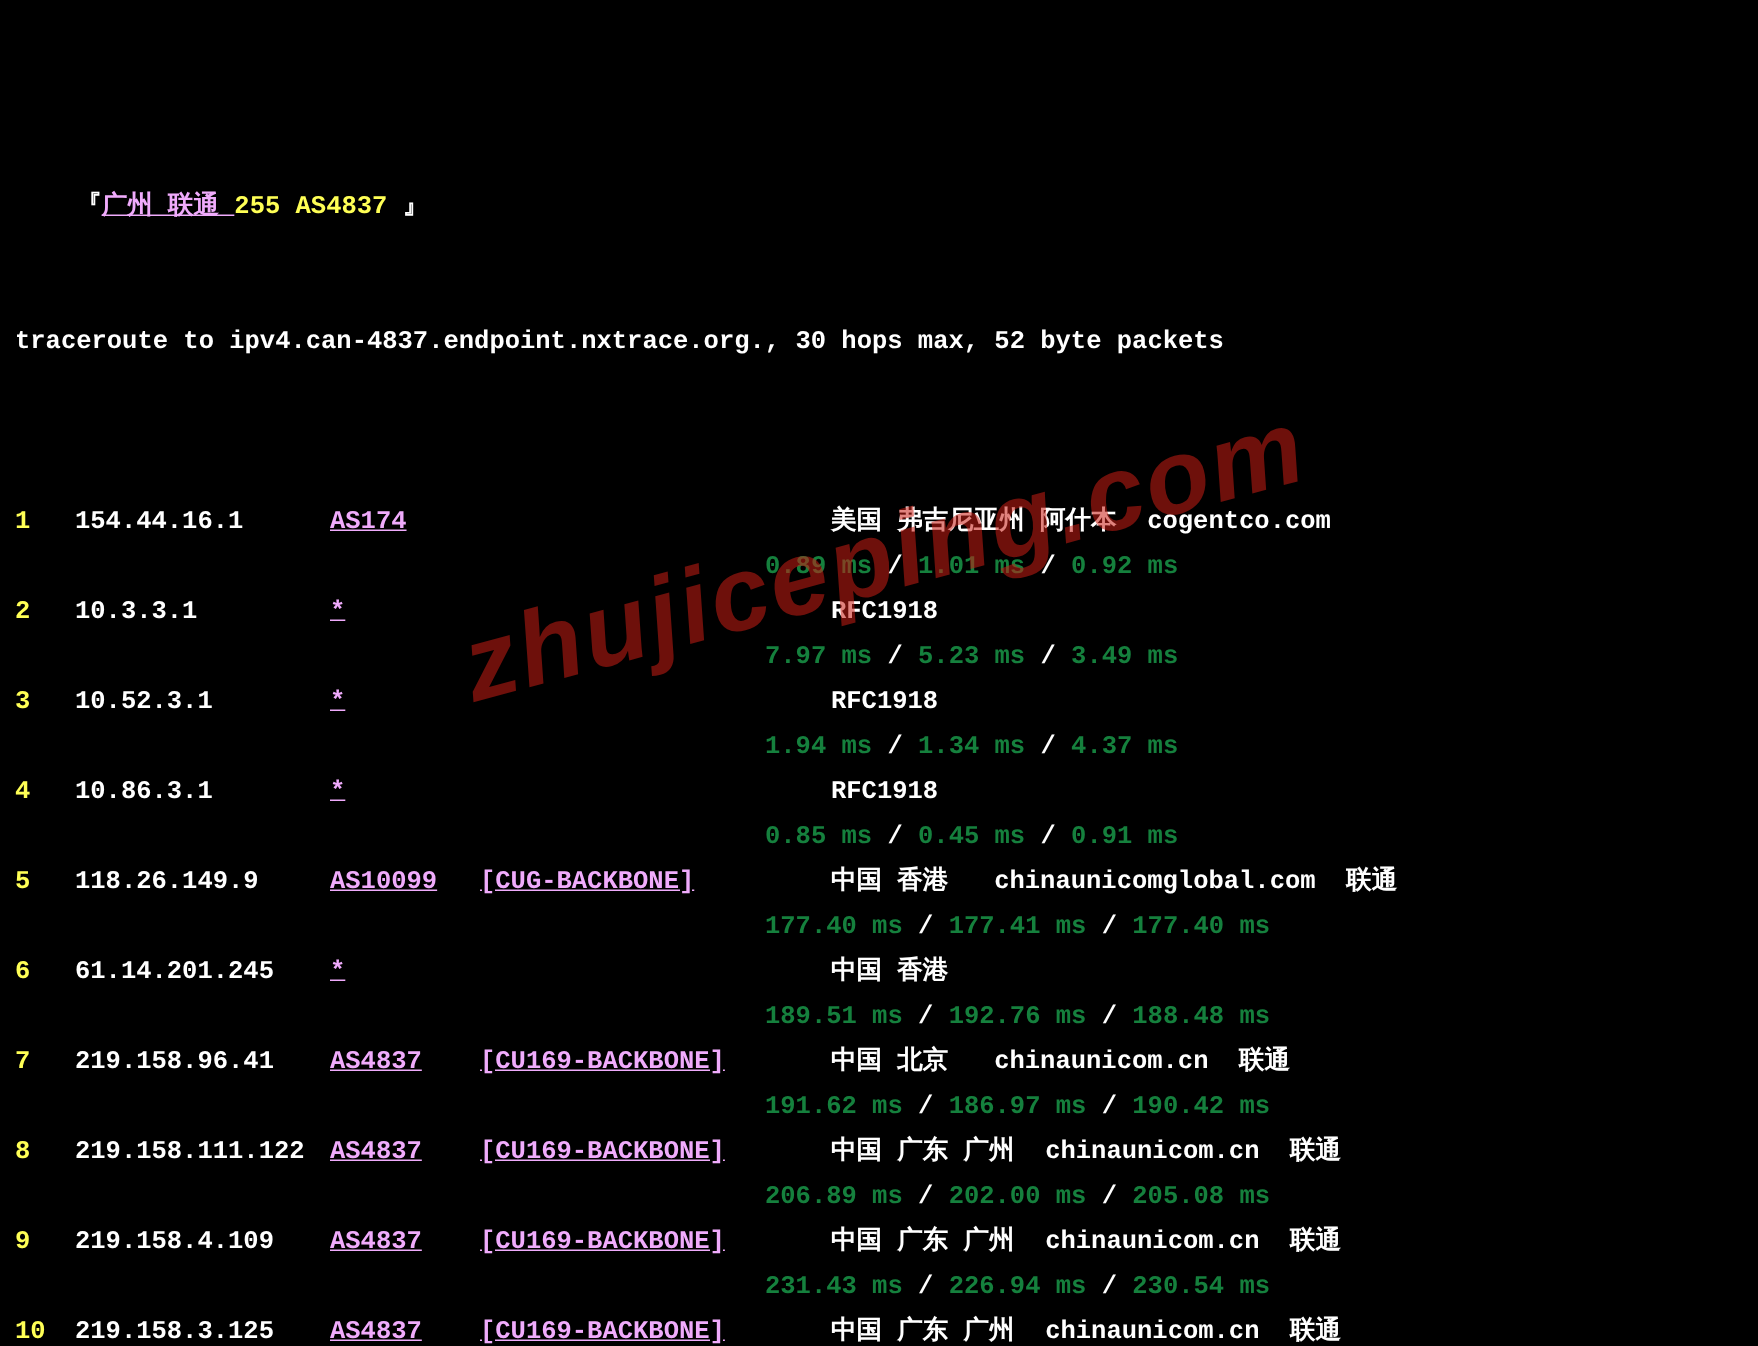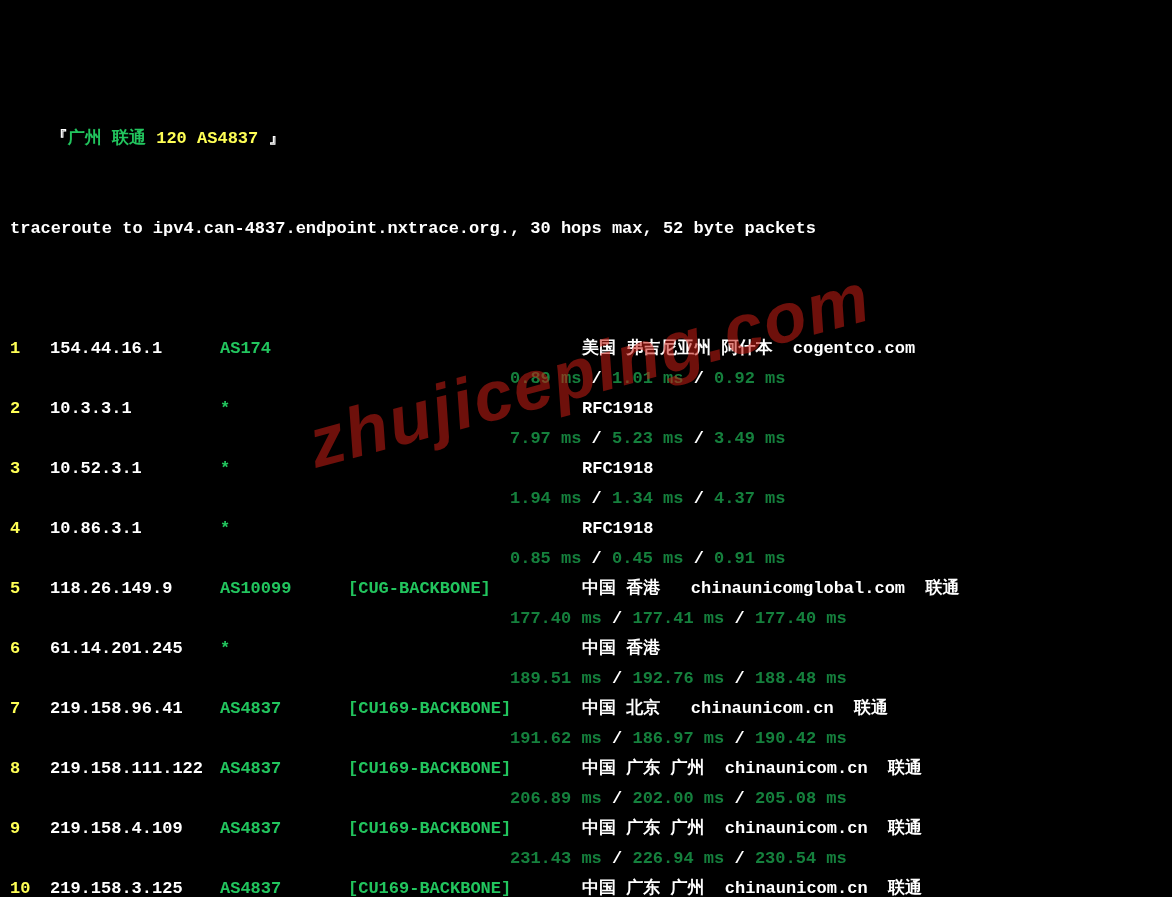--- a/index.html
+++ b/index.html
@@ -15,27 +15,27 @@
     line-height: 30px;
     font-weight: bold;
     padding: 4px 10px;
     white-space: pre;
     position: relative;
     color: #fff;
   }
   .row { display: block; height: 30px; }
   .c-white  { color: #ffffff; }
   .c-yellow { color: #ffff55; }
-  .c-green  { color: #22c55e; }
+  .c-green  { color: #f0abfc; text-decoration: underline; }
   .c-cyan   { color: #15803d; }
 
   .col-hop  { display: inline-block; width: 40px; }
   .col-ip   { display: inline-block; width: 170px; }
   .col-asn  { display: inline-block; width: 100px; }
-  .col-tag  { display: inline-block; width: 190px; margin-left: 28px; }
+  .col-tag  { display: inline-block; width: 190px; }
   .col-loc  { display: inline-block; margin-left: 44px; }
 
   .rt-ind1  { display: inline-block; width: 500px; }
   .rt-sl    { color: #ffffff; }
 
   .watermark {
     position: absolute;
     top: 355px;
     left: 300px;
     transform: rotate(-15deg);
@@ -47,21 +47,21 @@
     letter-spacing: 2px;
     pointer-events: none;
   }
 </style>
 </head>
 <body>
 
 <div class="term">
 
   <div class="row">
-    <span class="c-white">『</span><span class="c-green">广州 联通 </span><span class="c-yellow">120 AS4837 </span><span class="c-white">』</span>
+    <span class="c-white">『</span><span class="c-green">广州 联通 </span><span class="c-yellow">255 AS4837 </span><span class="c-white">』</span>
   </div>
 
   <div class="row c-white">traceroute to ipv4.can-4837.endpoint.nxtrace.org., 30 hops max, 52 byte packets</div>
 
   <div id="hops"><div class="row"><span class="col-hop c-yellow">1</span><span class="col-ip c-white">154.44.16.1</span><span class="col-asn c-green">AS174</span><span class="col-tag c-green"></span><span class="col-loc c-white">美国 弗吉尼亚州 阿什本  cogentco.com</span></div><div class="row"><span class="rt-ind1"></span><span class="c-cyan">0.89 ms</span><span class="rt-sl"> / </span><span class="c-cyan">1.01 ms</span><span class="rt-sl"> / </span><span class="c-cyan">0.92 ms</span></div><div class="row"><span class="col-hop c-yellow">2</span><span class="col-ip c-white">10.3.3.1</span><span class="col-asn c-green">*</span><span class="col-tag c-green"></span><span class="col-loc c-white">RFC1918</span></div><div class="row"><span class="rt-ind1"></span><span class="c-cyan">7.97 ms</span><span class="rt-sl"> / </span><span class="c-cyan">5.23 ms</span><span class="rt-sl"> / </span><span class="c-cyan">3.49 ms</span></div><div class="row"><span class="col-hop c-yellow">3</span><span class="col-ip c-white">10.52.3.1</span><span class="col-asn c-green">*</span><span class="col-tag c-green"></span><span class="col-loc c-white">RFC1918</span></div><div class="row"><span class="rt-ind1"></span><span class="c-cyan">1.94 ms</span><span class="rt-sl"> / </span><span class="c-cyan">1.34 ms</span><span class="rt-sl"> / </span><span class="c-cyan">4.37 ms</span></div><div class="row"><span class="col-hop c-yellow">4</span><span class="col-ip c-white">10.86.3.1</span><span class="col-asn c-green">*</span><span class="col-tag c-green"></span><span class="col-loc c-white">RFC1918</span></div><div class="row"><span class="rt-ind1"></span><span class="c-cyan">0.85 ms</span><span class="rt-sl"> / </span><span class="c-cyan">0.45 ms</span><span class="rt-sl"> / </span><span class="c-cyan">0.91 ms</span></div><div class="row"><span class="col-hop c-yellow">5</span><span class="col-ip c-white">118.26.149.9</span><span class="col-asn c-green">AS10099</span><span class="col-tag c-green">[CUG-BACKBONE]</span><span class="col-loc c-white">中国 香港   chinaunicomglobal.com  联通</span></div><div class="row"><span class="rt-ind1"></span><span class="c-cyan">177.40 ms</span><span class="rt-sl"> / </span><span class="c-cyan">177.41 ms</span><span class="rt-sl"> / </span><span class="c-cyan">177.40 ms</span></div><div class="row"><span class="col-hop c-yellow">6</span><span class="col-ip c-white">61.14.201.245</span><span class="col-asn c-green">*</span><span class="col-tag c-green"></span><span class="col-loc c-white">中国 香港</span></div><div class="row"><span class="rt-ind1"></span><span class="c-cyan">189.51 ms</span><span class="rt-sl"> / </span><span class="c-cyan">192.76 ms</span><span class="rt-sl"> / </span><span class="c-cyan">188.48 ms</span></div><div class="row"><span class="col-hop c-yellow">7</span><span class="col-ip c-white">219.158.96.41</span><span class="col-asn c-green">AS4837</span><span class="col-tag c-green">[CU169-BACKBONE]</span><span class="col-loc c-white">中国 北京   chinaunicom.cn  联通</span></div><div class="row"><span class="rt-ind1"></span><span class="c-cyan">191.62 ms</span><span class="rt-sl"> / </span><span class="c-cyan">186.97 ms</span><span class="rt-sl"> / </span><span class="c-cyan">190.42 ms</span></div><div class="row"><span class="col-hop c-yellow">8</span><span class="col-ip c-white">219.158.111.122</span><span class="col-asn c-green">AS4837</span><span class="col-tag c-green">[CU169-BACKBONE]</span><span class="col-loc c-white">中国 广东 广州  chinaunicom.cn  联通</span></div><div class="row"><span class="rt-ind1"></span><span class="c-cyan">206.89 ms</span><span class="rt-sl"> / </span><span class="c-cyan">202.00 ms</span><span class="rt-sl"> / </span><span class="c-cyan">205.08 ms</span></div><div class="row"><span class="col-hop c-yellow">9</span><span class="col-ip c-white">219.158.4.109</span><span class="col-asn c-green">AS4837</span><span class="col-tag c-green">[CU169-BACKBONE]</span><span class="col-loc c-white">中国 广东 广州  chinaunicom.cn  联通</span></div><div class="row"><span class="rt-ind1"></span><span class="c-cyan">231.43 ms</span><span class="rt-sl"> / </span><span class="c-cyan">226.94 ms</span><span class="rt-sl"> / </span><span class="c-cyan">230.54 ms</span></div><div class="row"><span class="col-hop c-yellow">10</span><span class="col-ip c-white">219.158.3.125</span><span class="col-asn c-green">AS4837</span><span class="col-tag c-green">[CU169-BACKBONE]</span><span class="col-loc c-white">中国 广东 广州  chinaunicom.cn  联通</span></div></div>
 
   <div class="watermark">zhujiceping.com</div>
 </div>
 
 </body></html>

